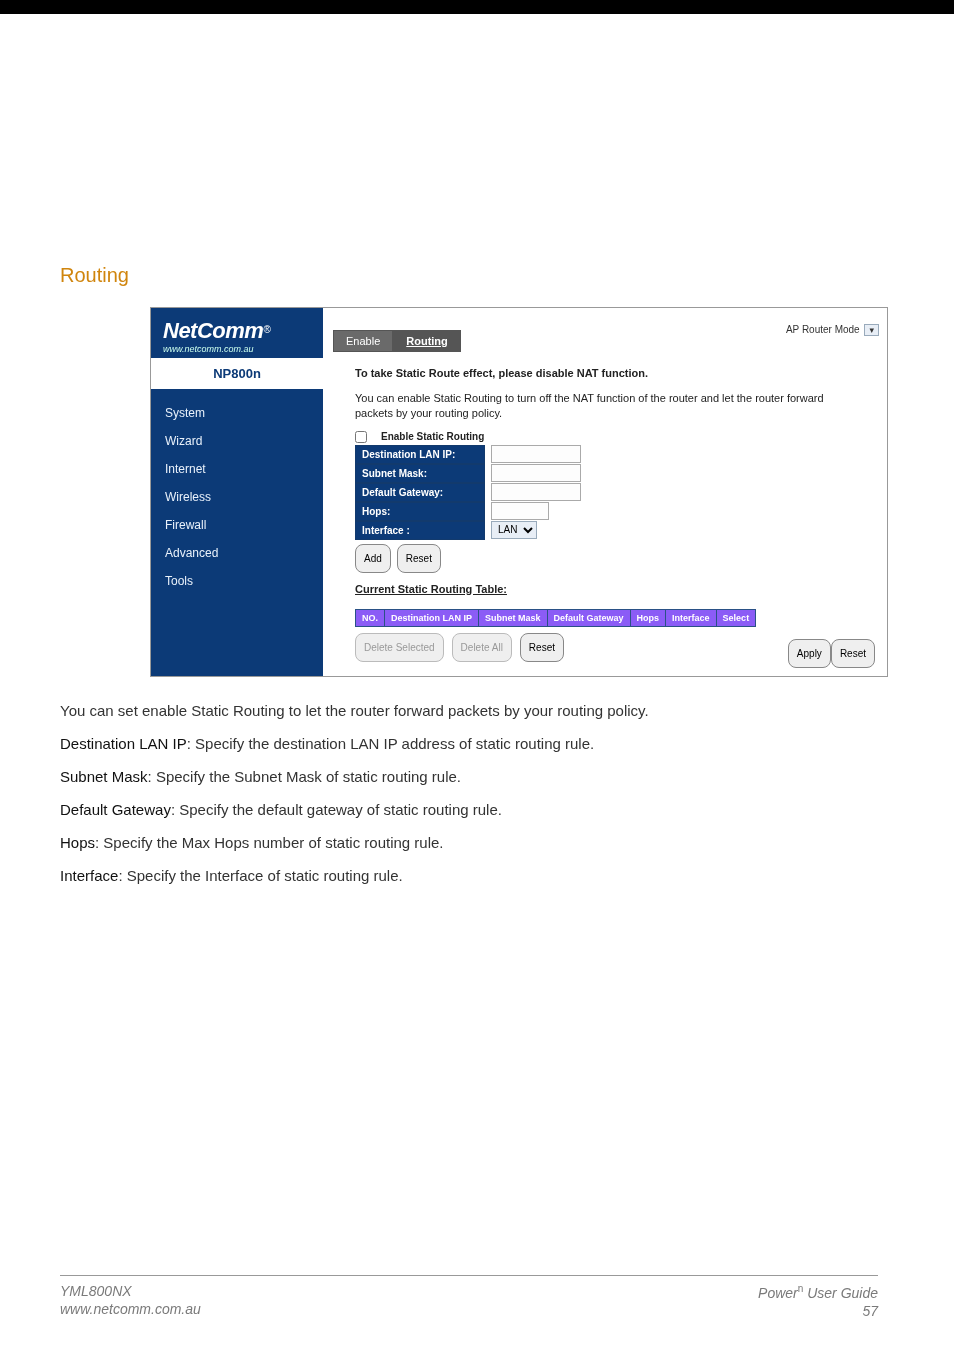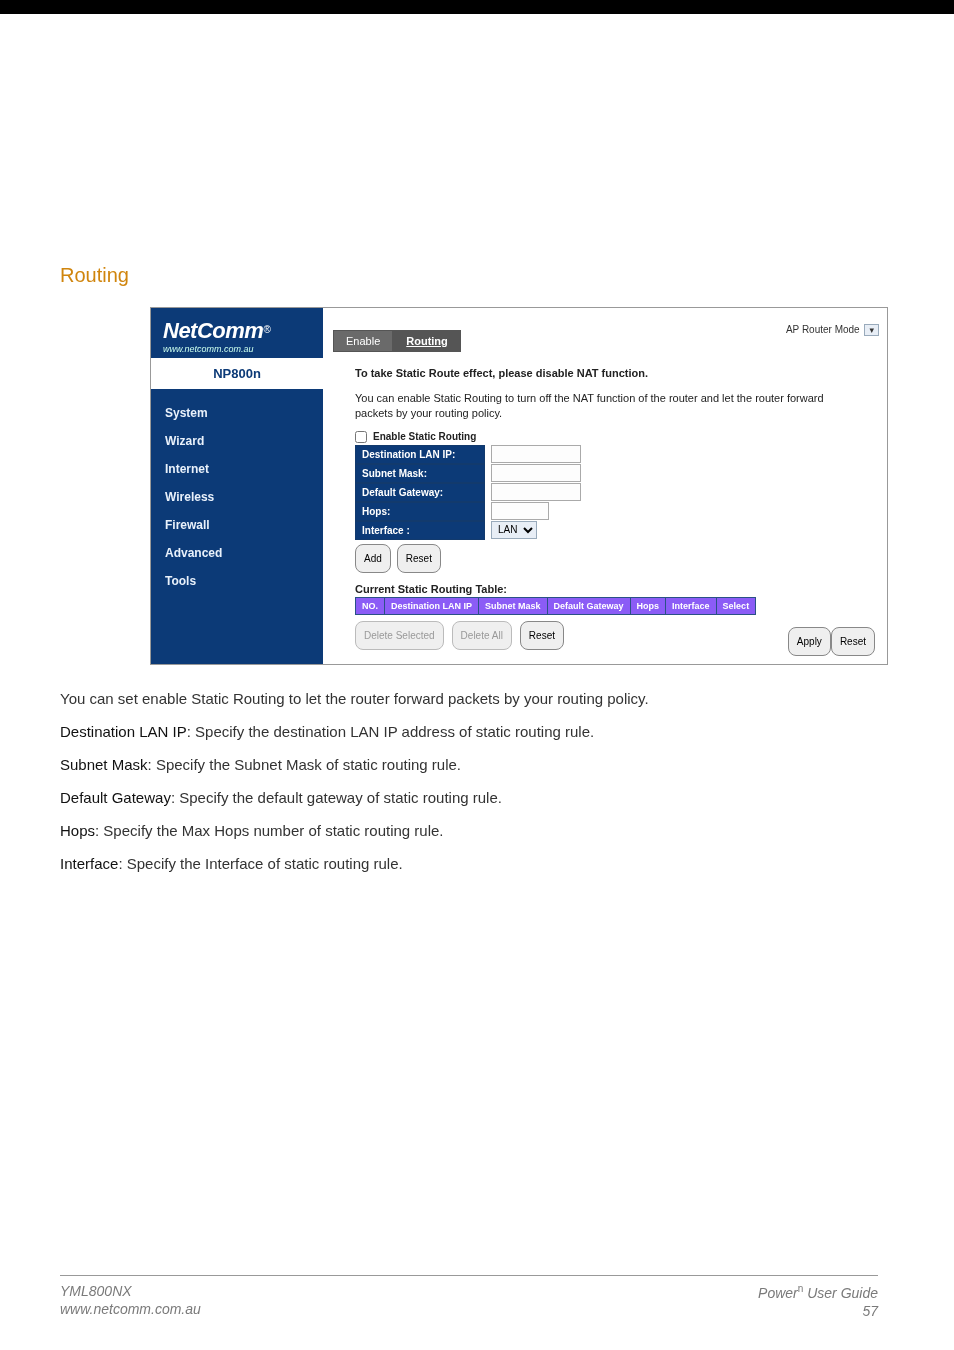--- a/index.html
+++ b/index.html
@@ -17,44 +17,44 @@
   .mode-select { position: absolute; top: 16px; right: 8px; font-size: 10px; color: #333; }
   .mode-select .dd { display: inline-block; border: 1px solid #9ab; background: #e8eef6; padding: 0 4px; margin-left: 2px; font-size: 9px; }
 
   .sidebar { width: 172px; background: #0c3a77; color: #fff; padding-bottom: 12px; }
   .logo-block { background: #0c3a77; padding: 10px 12px 4px 12px; }
   .logo-name { font-style: italic; font-weight: 900; font-size: 22px; color: #fff; letter-spacing: -0.5px; }
   .logo-r { font-size: 10px; vertical-align: super; font-weight: normal; font-style: normal; }
   .logo-url { font-style: italic; font-size: 9px; color: #cfe; }
   .model-band { background: #fff; color: #0c3a77; font-weight: bold; text-align: center; padding: 8px 0; font-size: 13px; }
   .nav { padding: 10px 14px 0 14px; }
-  .nav div { color: #e9f1fb; font-size: 12px; padding: 7px 0; font-weight: bold; }
+  .nav div { color: #e9f1fb; font-size: 12px; padding: 7px 0; }
 
   .panel { flex: 1; padding: 22px 10px 10px 10px; position: relative; }
   .tabs { display: flex; gap: 0; margin-bottom: 14px; }
   .tab { background: #6a6a6a; color: #fff; padding: 4px 12px; font-size: 11px; border: 1px solid #555; }
   .tab.active { background: #555; font-weight: bold; text-decoration: underline; }
 
   .desc { font-size: 11px; color: #222; margin: 0 0 10px 22px; max-width: 470px; line-height: 1.35; }
   .desc.bold { font-weight: bold; }
 
   .form-row { display: flex; align-items: stretch; margin: 0 0 0 22px; }
   .form-label { width: 130px; background: #0c3a77; color: #fff; font-size: 10px; font-weight: bold; padding: 3px 6px; border: 1px solid #123a6d; }
   .form-input { margin-left: 6px; }
   .form-input input[type=text] { width: 90px; height: 18px; border: 1px solid #aaa; background: #fdfdfd; font-size: 10px; }
   .form-input.wide input[type=text] { width: 58px; }
   .form-input select { font-size: 10px; height: 18px; border: 1px solid #9ab; background: #e8eef6; padding: 0 2px; }
-  .check-row { display: flex; align-items: center; gap: 6px; margin: 0 0 2px 22px; font-size: 10px; font-weight: bold; }
+  .check-row { display: flex; align-items: center; gap: 14px; margin: 0 0 2px 22px; font-size: 10px; font-weight: bold; }
   .check-row input { width: 12px; height: 12px; }
 
   .btn-row { margin: 4px 0 10px 22px; display: flex; gap: 6px; }
   .btn { font-size: 10px; padding: 8px 8px; background: #efefef; border: 1px solid #888; border-radius: 8px; }
   .btn.disabled { color: #999; border-color: #bbb; }
 
-  .tbl-title { font-size: 11px; font-weight: bold; margin: 6px 0 2px 22px; }
+  .tbl-title { font-size: 11px; font-weight: bold; margin: 6px 0 14px 22px; text-decoration: underline; }
   .tbl { border-collapse: collapse; margin-left: 22px; }
   .tbl th { background: #8b5cf6; color: #fff; font-size: 9px; font-weight: bold; padding: 3px 6px; border: 1px solid #2a5186; }
   .bottom-btns { margin: 6px 0 4px 22px; display: flex; gap: 8px; align-items: center; }
   .right-btns { position: absolute; right: 12px; bottom: 8px; display: flex; }
 
   .body-text { font-size: 15px; line-height: 1.8; color: #333; margin-top: 14px; }
   .body-text p { margin-bottom: 6px; }
   .body-text .lbl { color: #111; }
 
   .footer { position: absolute; left: 0; right: 16px; bottom: 0; border-top: 1px solid #999; margin: 0 60px; padding: 6px 0 30px 0; display: flex; justify-content: space-between; font-style: italic; color: #7a7a7a; font-size: 14px; }

